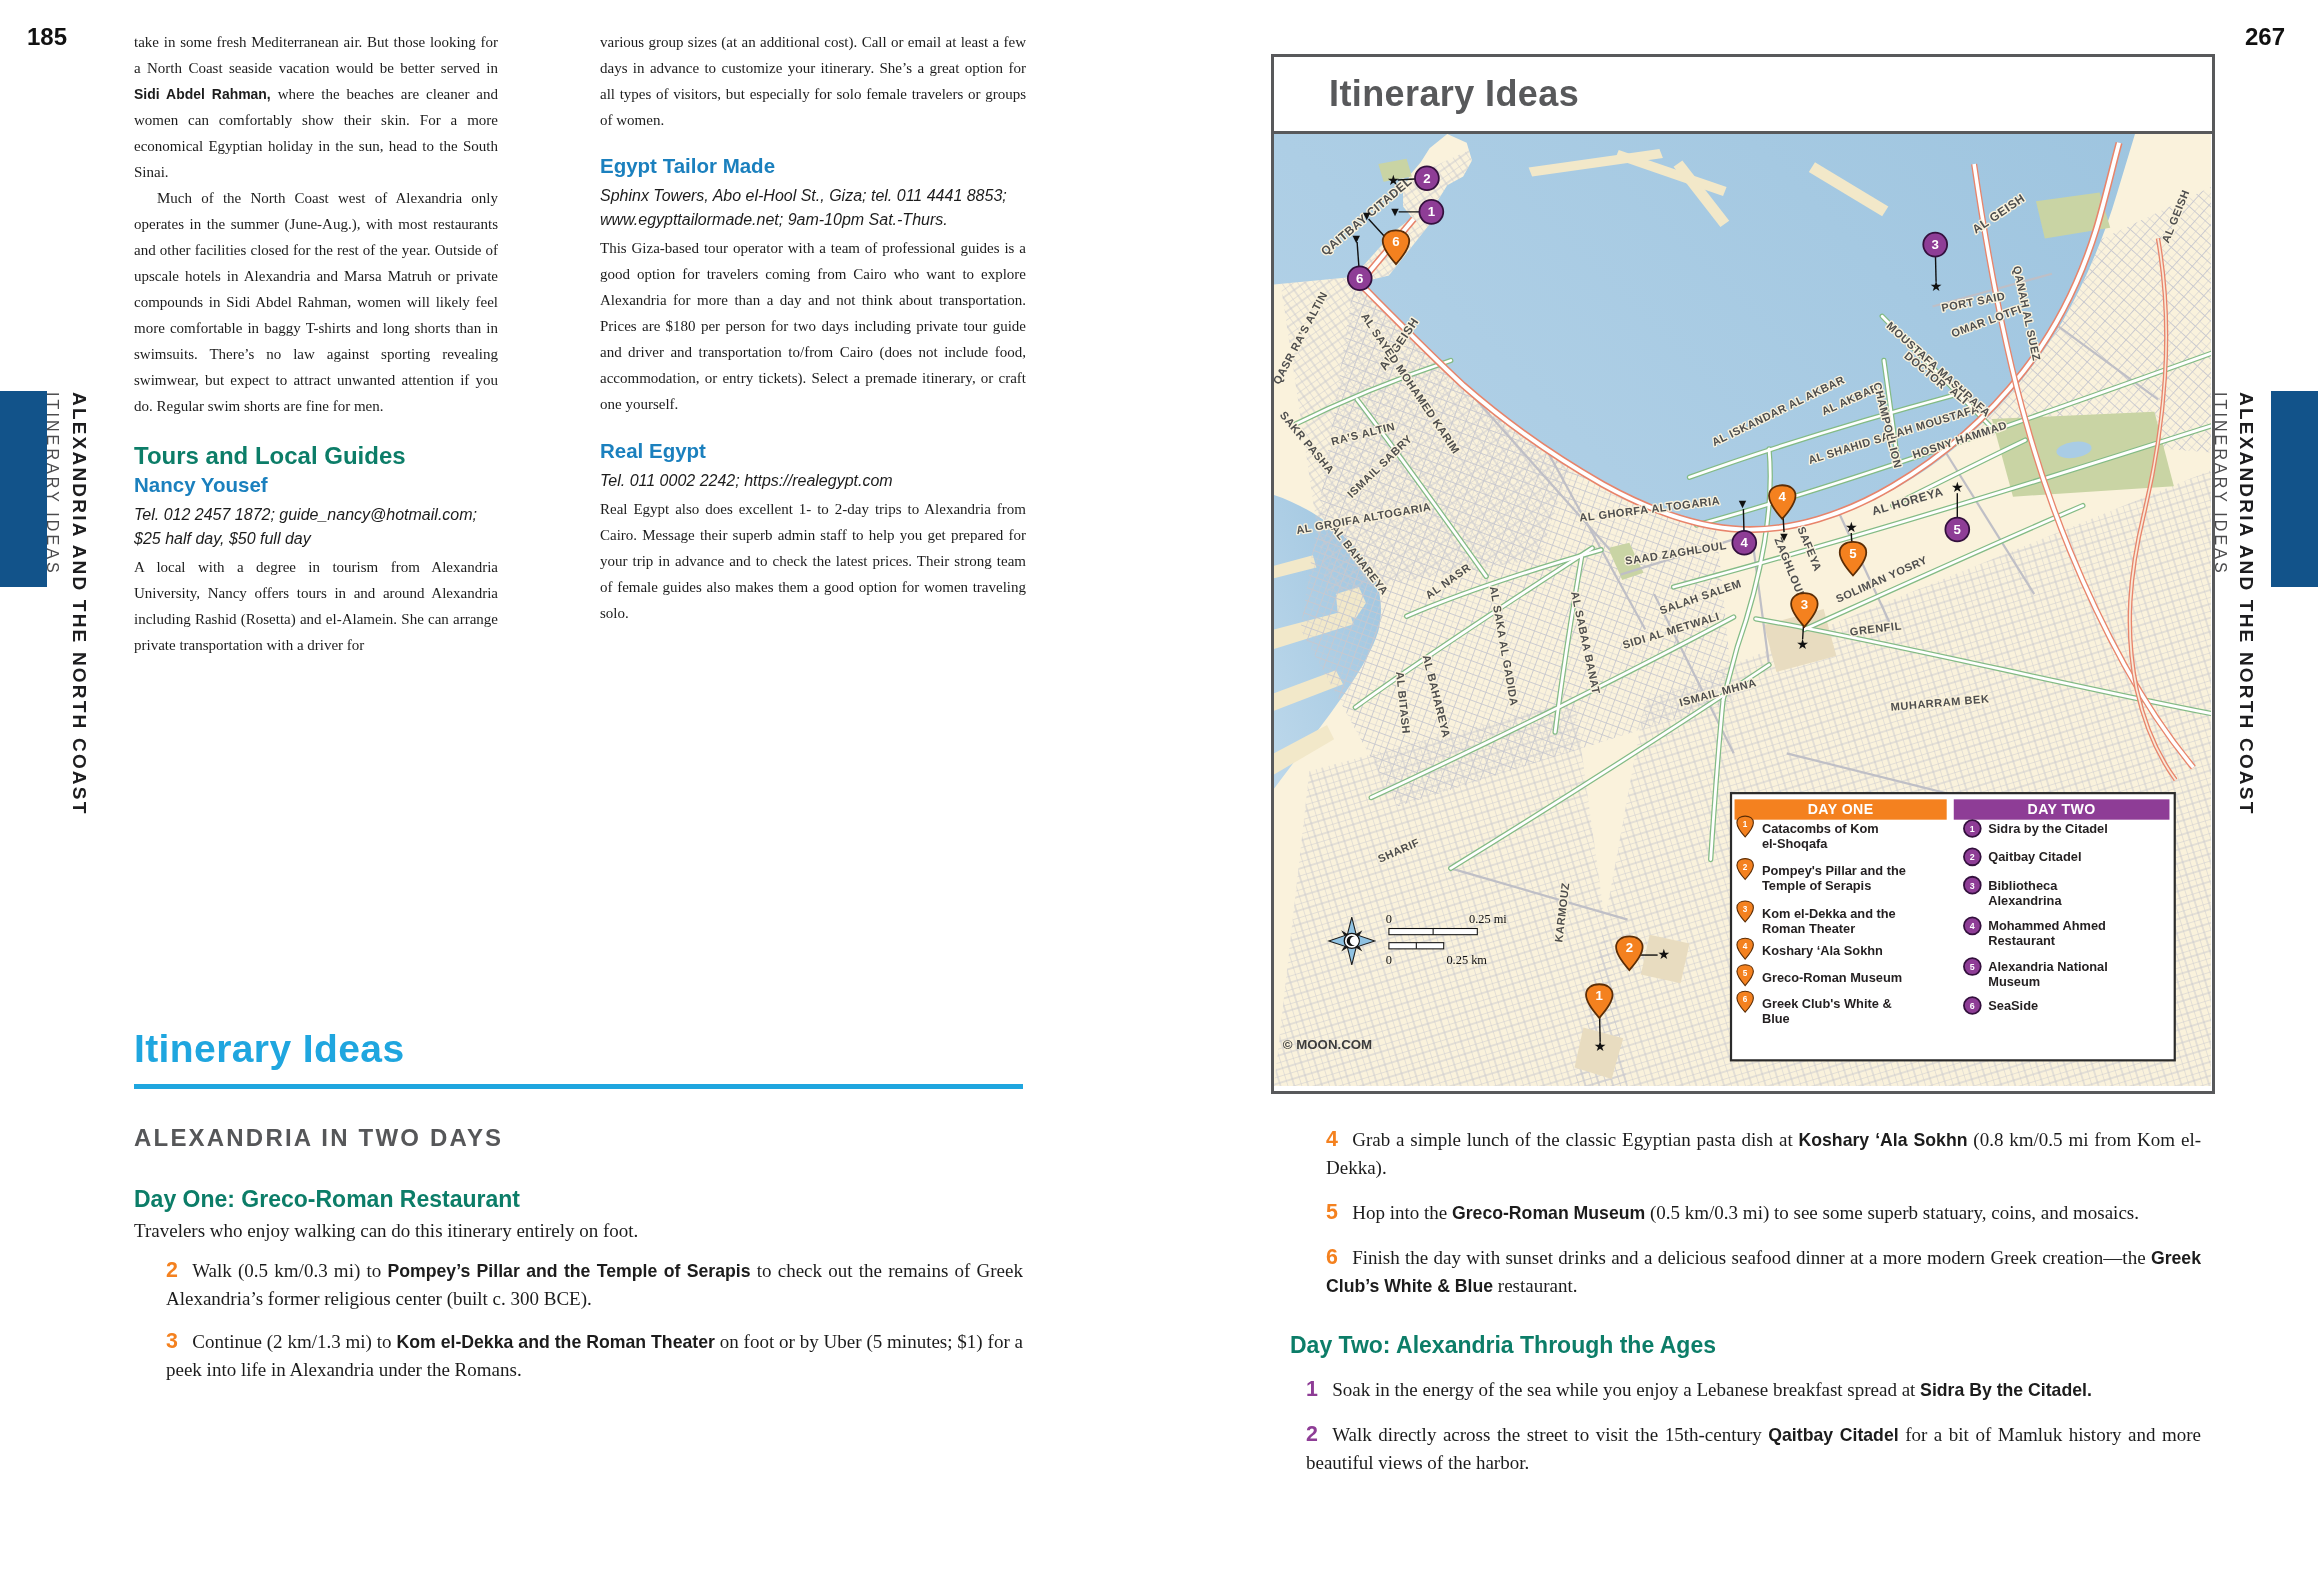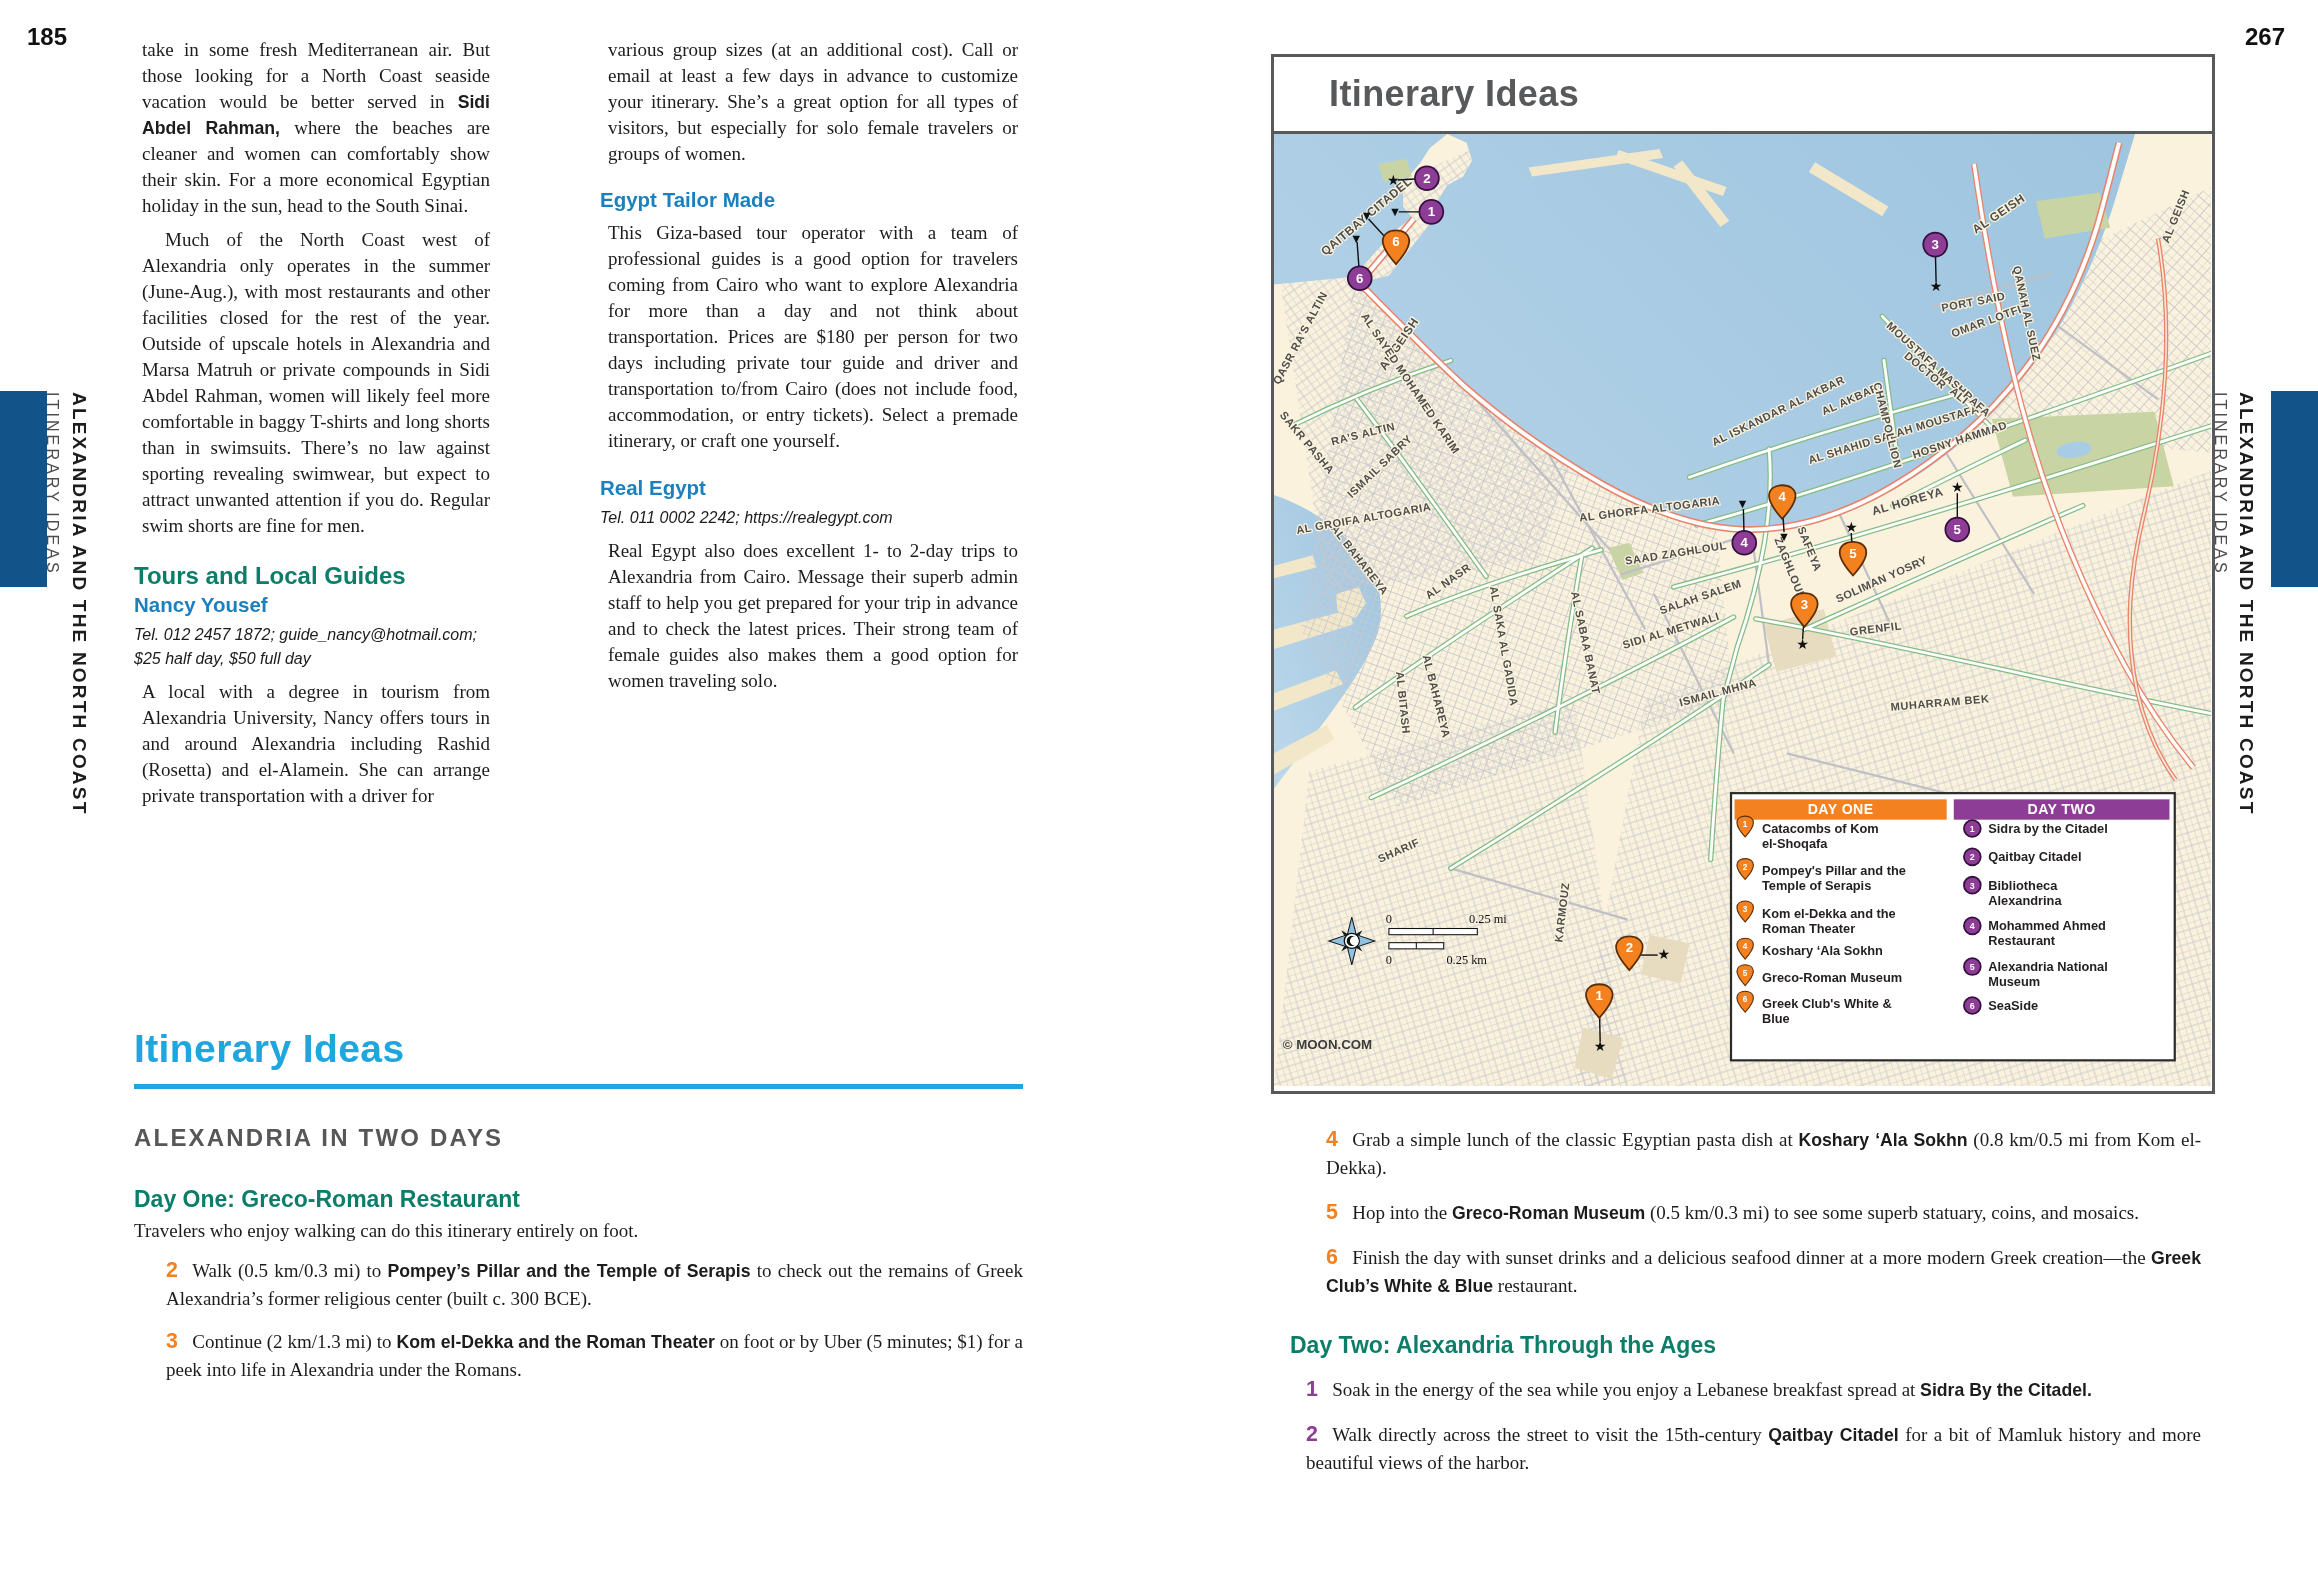--- a/index.html
+++ b/index.html
@@ -13,21 +13,21 @@
          font-family:"Liberation Sans",sans-serif;}
   .vbold{font-weight:bold;font-size:19px;letter-spacing:2.2px;color:#1d1d1f;}
   .vlight{font-size:16px;letter-spacing:3.1px;color:#4b4b4d;}
   #vLightL{left:43px;} #vBoldL{left:68px;}
   #vLightR{left:2211px;} #vBoldR{left:2235px;}
 
   
   .colwrap{position:absolute;left:134px;top:28.5px;width:892px;display:flex;}
   .col1{width:364px;margin-right:102px;}
   .col2{width:426px;}
-  p.body{font-size:19px;line-height:26px;text-align:justify;margin:8px;}
+  p.body{font-size:15px;line-height:26px;text-align:justify;margin:0;}
   p.indent{text-indent:23px;}
   .h-teal{font:bold 24px/1.15 "Liberation Sans",sans-serif;color:#0C7D68;margin:23px 0 0;}
   .h-blue{font:bold 20.5px/1.2 "Liberation Sans",sans-serif;color:#1B80BE;margin:3.6px 0 5.4px;}
   .h-blue.space{margin-top:21.4px;}
   .info{font:italic 16px/24px "Liberation Sans",sans-serif;margin:0 0 3.6px;color:#1c1c1c;}
   .poi{font-family:"Liberation Sans",sans-serif;font-weight:bold;font-size:0.93em;}
 
   
   .itin{position:absolute;left:134px;top:1027px;width:889px;}
   .itin h1{font:bold 39px "Liberation Sans",sans-serif;color:#1FA6DF;margin:0;letter-spacing:0.4px;}
@@ -89,20 +89,21 @@
     <p class="body"><span>take in some fresh Mediterranean air. But those looking for a North Coast seaside vacation would be better served in </span><b class="poi">Sidi Abdel Rahman,</b><span> where the beaches are cleaner and women can comfortably show their skin. For a more economical Egyptian holiday in the sun, head to the South Sinai.</span></p>
     <p class="body indent"><span>Much of the North Coast west of Alexandria only operates in the summer (June-Aug.), with most restaurants and other facilities closed for the rest of the year. Outside of upscale hotels in Alexandria and Marsa Matruh or private compounds in Sidi Abdel Rahman, women will likely feel more comfortable in baggy T-shirts and long shorts than in swimsuits. There’s no law against sporting revealing swimwear, but expect to attract unwanted attention if you do. Regular swim shorts are fine for men.</span></p>
     <h2 class="h-teal">Tours and Local Guides</h2>
     <h3 class="h-blue">Nancy Yousef</h3>
     <p class="info">Tel. 012 2457 1872; guide_nancy@hotmail.com; $25 half day, $50 full day</p>
     <p class="body"><span>A local with a degree in tourism from Alexandria University, Nancy offers tours in and around Alexandria including Rashid (Rosetta) and el-Alamein. She can arrange private transportation with a driver for</span></p>
   </div>
   <div class="col2">
     <p class="body"><span>various group sizes (at an additional cost). Call or email at least a few days in advance to customize your itinerary. She’s a great option for all types of visitors, but especially for solo female travelers or groups of women.</span></p>
     <h3 class="h-blue space">Egypt Tailor Made</h3>
+    <p class="info" actable="false">Sphinx Towers, Abo el-Hool St., Giza; tel. 011 4441 8853; www.egypttailormade.net; 9am-10pm Sat.-Thurs.</p>
     <p class="body"><span>This Giza-based tour operator with a team of professional guides is a good option for travelers coming from Cairo who want to explore Alexandria for more than a day and not think about transportation. Prices are $180 per person for two days including private tour guide and driver and transportation to/from Cairo (does not include food, accommodation, or entry tickets). Select a premade itinerary, or craft one yourself.</span></p>
     <h3 class="h-blue space">Real Egypt</h3>
     <p class="info">Tel. 011 0002 2242; https://realegypt.com</p>
     <p class="body"><span>Real Egypt also does excellent 1- to 2-day trips to Alexandria from Cairo. Message their superb admin staff to help you get prepared for your trip in advance and to check the latest prices. Their strong team of female guides also makes them a good option for women traveling solo.</span></p>
   </div>
 </div>
 
 <div class="itin">
   <h1>Itinerary Ideas</h1>
   <div class="rule"></div>

